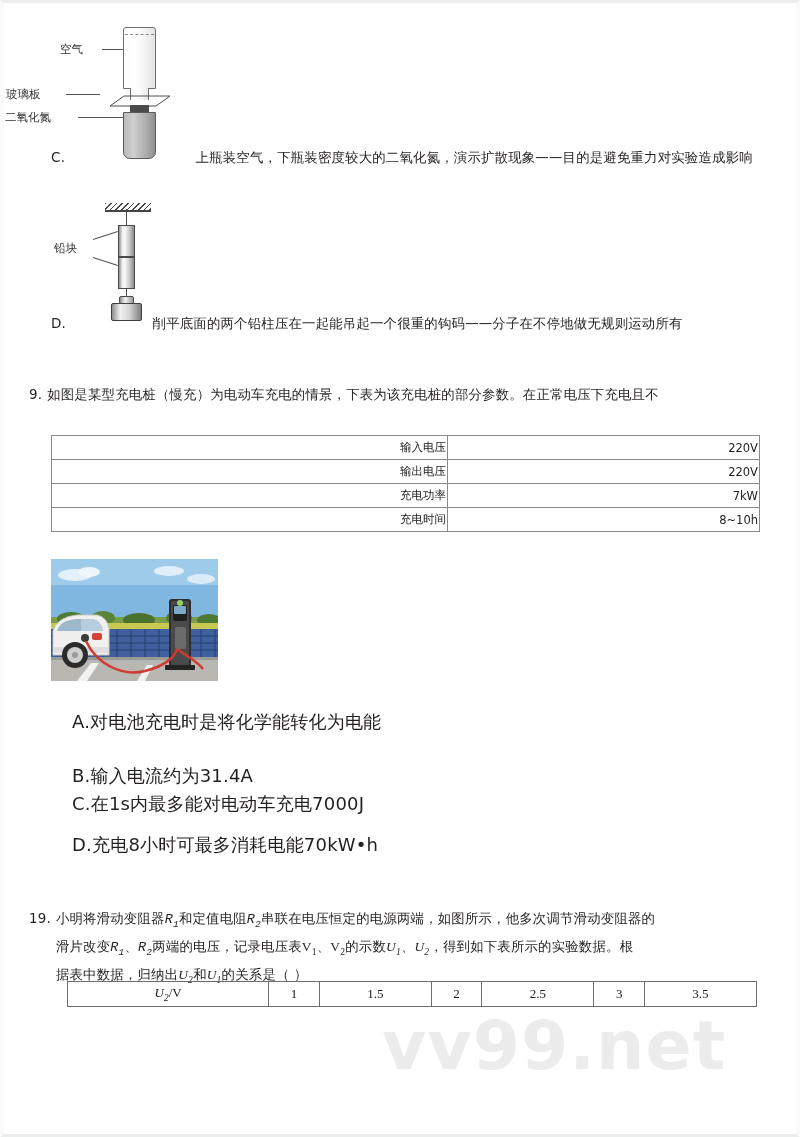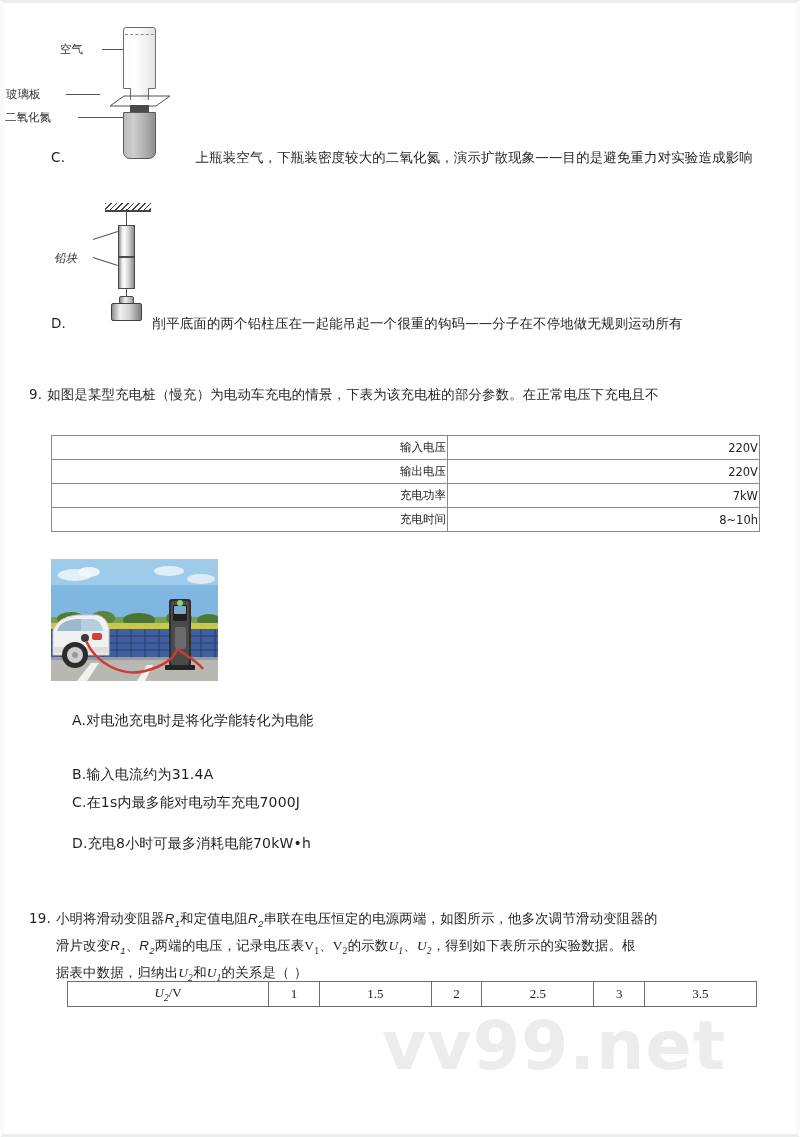--- a/index.html
+++ b/index.html
@@ -142,21 +142,21 @@
   .wire { position: absolute; background: #4a4a4a; width: 1px; }
 
   
   .question { position: absolute; z-index: 3; }
   .q-num {
     display: inline-block;
     font-family: "DejaVu Sans", sans-serif;
   }
   .q-body { }
   .q-line { display: block; }
-  .math-i { font-family: Liberation Sans, sans-serif; font-style: italic; }
+  .math-i { font-family: Liberation Mono, monospace; font-style: italic; }
   .math-u { font-family: "Liberation Serif","DejaVu Serif",serif; font-style: italic; }
   .math-r { font-family: "Liberation Serif","DejaVu Serif",serif; font-style: normal; }
   sub { font-size: .72em; }
 
   
   table { border-collapse: collapse; }
 
   .tbl-params {
     position: absolute;
     left: 47px; top: 432px;
@@ -204,21 +204,21 @@
     left: 47px; top: 556px;
     width: 167px; height: 122px;
     z-index: 3;
     overflow: hidden;
     background: #cfe3f2;
     border: 0;
   }
   .photo svg { display: block; }
 
   .opt-list { position: absolute; left: 68px; z-index: 3; }
-  .opt-item { font-size: 14px; line-height: 1; margin: 0; white-space: nowrap; }
+  .opt-item { font-size: 18px; line-height: 1; margin: 0; white-space: nowrap; }
 </style>
 </head>
 <body>
 
 <div class="page">
   <div class="inner">
 
     <div class="watermark">vv99.net</div>
 
     <div class="fig-c">
@@ -249,21 +249,21 @@
 
     <div class="fig-d">
       <div class="ceiling"></div>
       <div class="wire" style="left:66px; top:10px; height:16px;"></div>
       <div class="cyl cyl1"></div>
       <div class="cyl cyl2"></div>
       <div class="wire" style="left:66px; top:90px; height:8px;"></div>
       <div class="weight-top"></div>
       <div class="weight-body"></div>
 
-      <div class="lbl" style="left:-6px; top:52px;font-style:italic;">铅块</div>
+      <div class="lbl" style="left:-6px; top:42px;">铅块</div>
       <div class="lead" style="position:absolute;left:33px;top:40px;width:26px;height:1px;background:#555;transform:rotate(-18deg);transform-origin:left center;"></div>
       <div class="lead" style="position:absolute;left:33px;top:58px;width:26px;height:1px;background:#555;transform:rotate(18deg);transform-origin:left center;"></div>
     </div>
 
     <div class="opt-block cn" style="left:47px; top:310px; width:730px;">
       <span class="opt-letter">D.</span>
       <span style="display:inline-block; width:82px;"></span><span>削平底面的两个铅柱压在一起能吊起一个很重的钩码——分子在不停地做无规则运动所有</span>
     </div>
 
     <div class="question cn" style="left:25px; top:382px; width:750px;">

